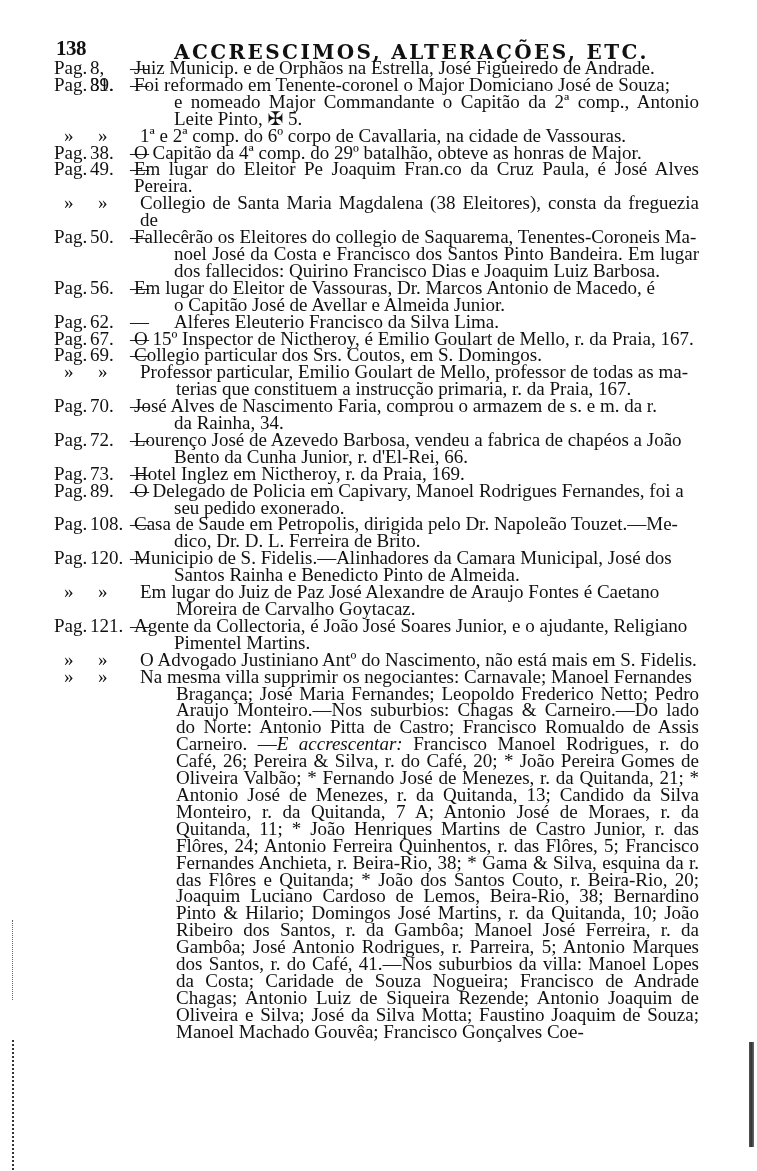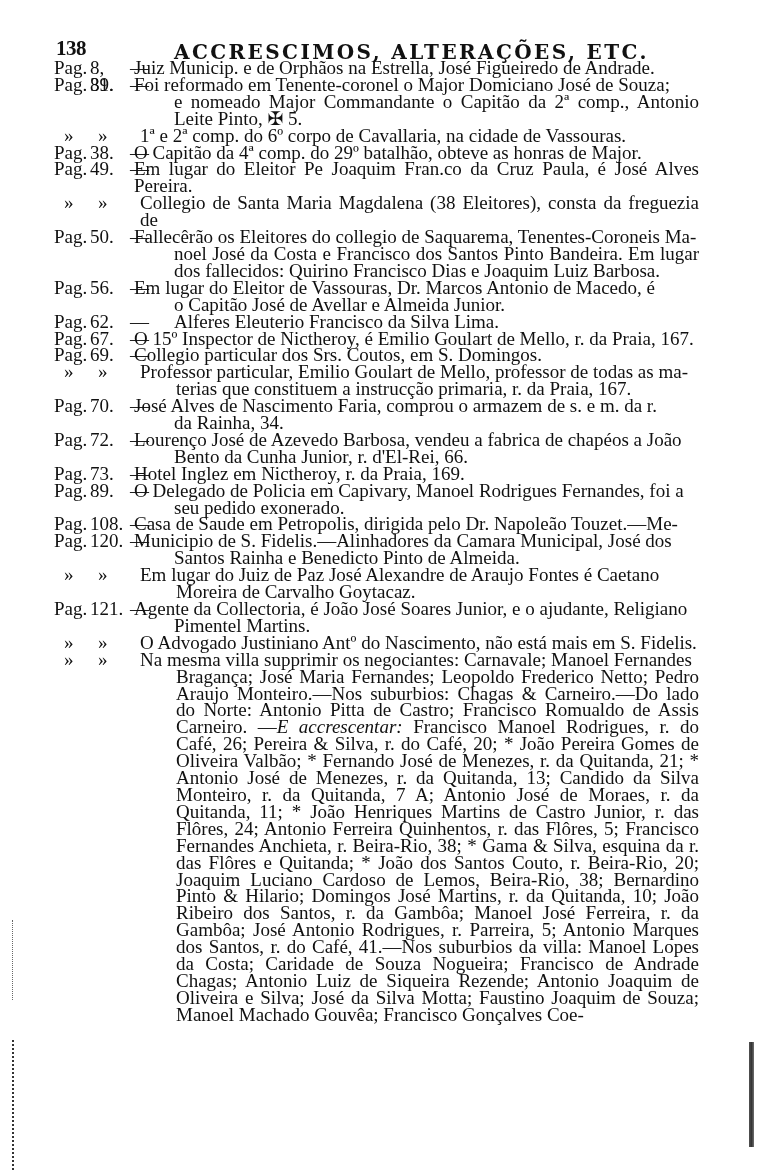--- a/index.html
+++ b/index.html
@@ -186,20 +186,21 @@
         <span class="first">O Delegado de Policia em Capivary, Manoel Rodrigues Fernandes, foi a</span>
         <span class="cont">seu pedido exonerado.</span>
       </span>
   </div>
   <div class="entry">
     <span class="pag">Pag.</span>
     <span class="num">108.</span>
     <span class="dash">—</span>
     <span class="body">
         <span class="first">Casa de Saude em Petropolis, dirigida pelo Dr. Napoleão Touzet.—Me-</span>
+        <span class="cont">dico, Dr. D. L. Ferreira de Brito.</span>
       </span>
   </div>
   <div class="entry">
     <span class="pag">Pag.</span>
     <span class="num">120.</span>
     <span class="dash">—</span>
     <span class="body">
         <span class="first">Municipio de S. Fidelis.—Alinhadores da Camara Municipal, José dos</span>
         <span class="cont">Santos Rainha e Benedicto Pinto de Almeida.</span>
       </span>

